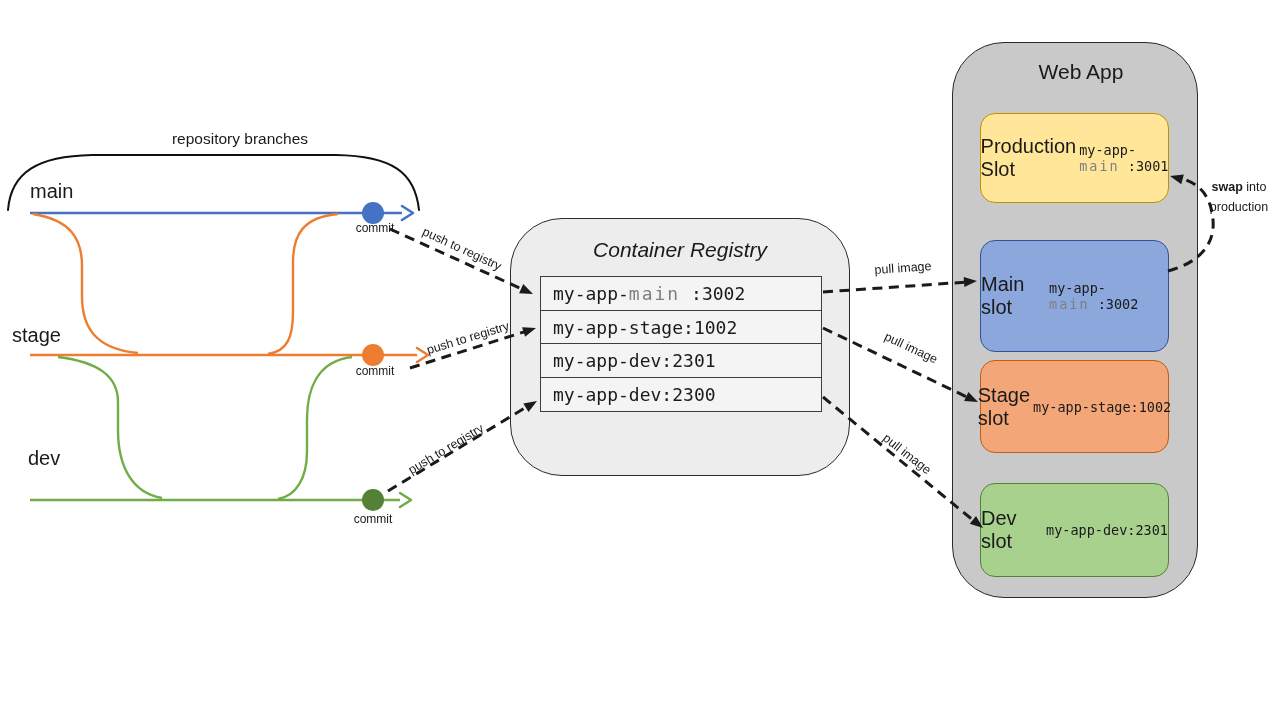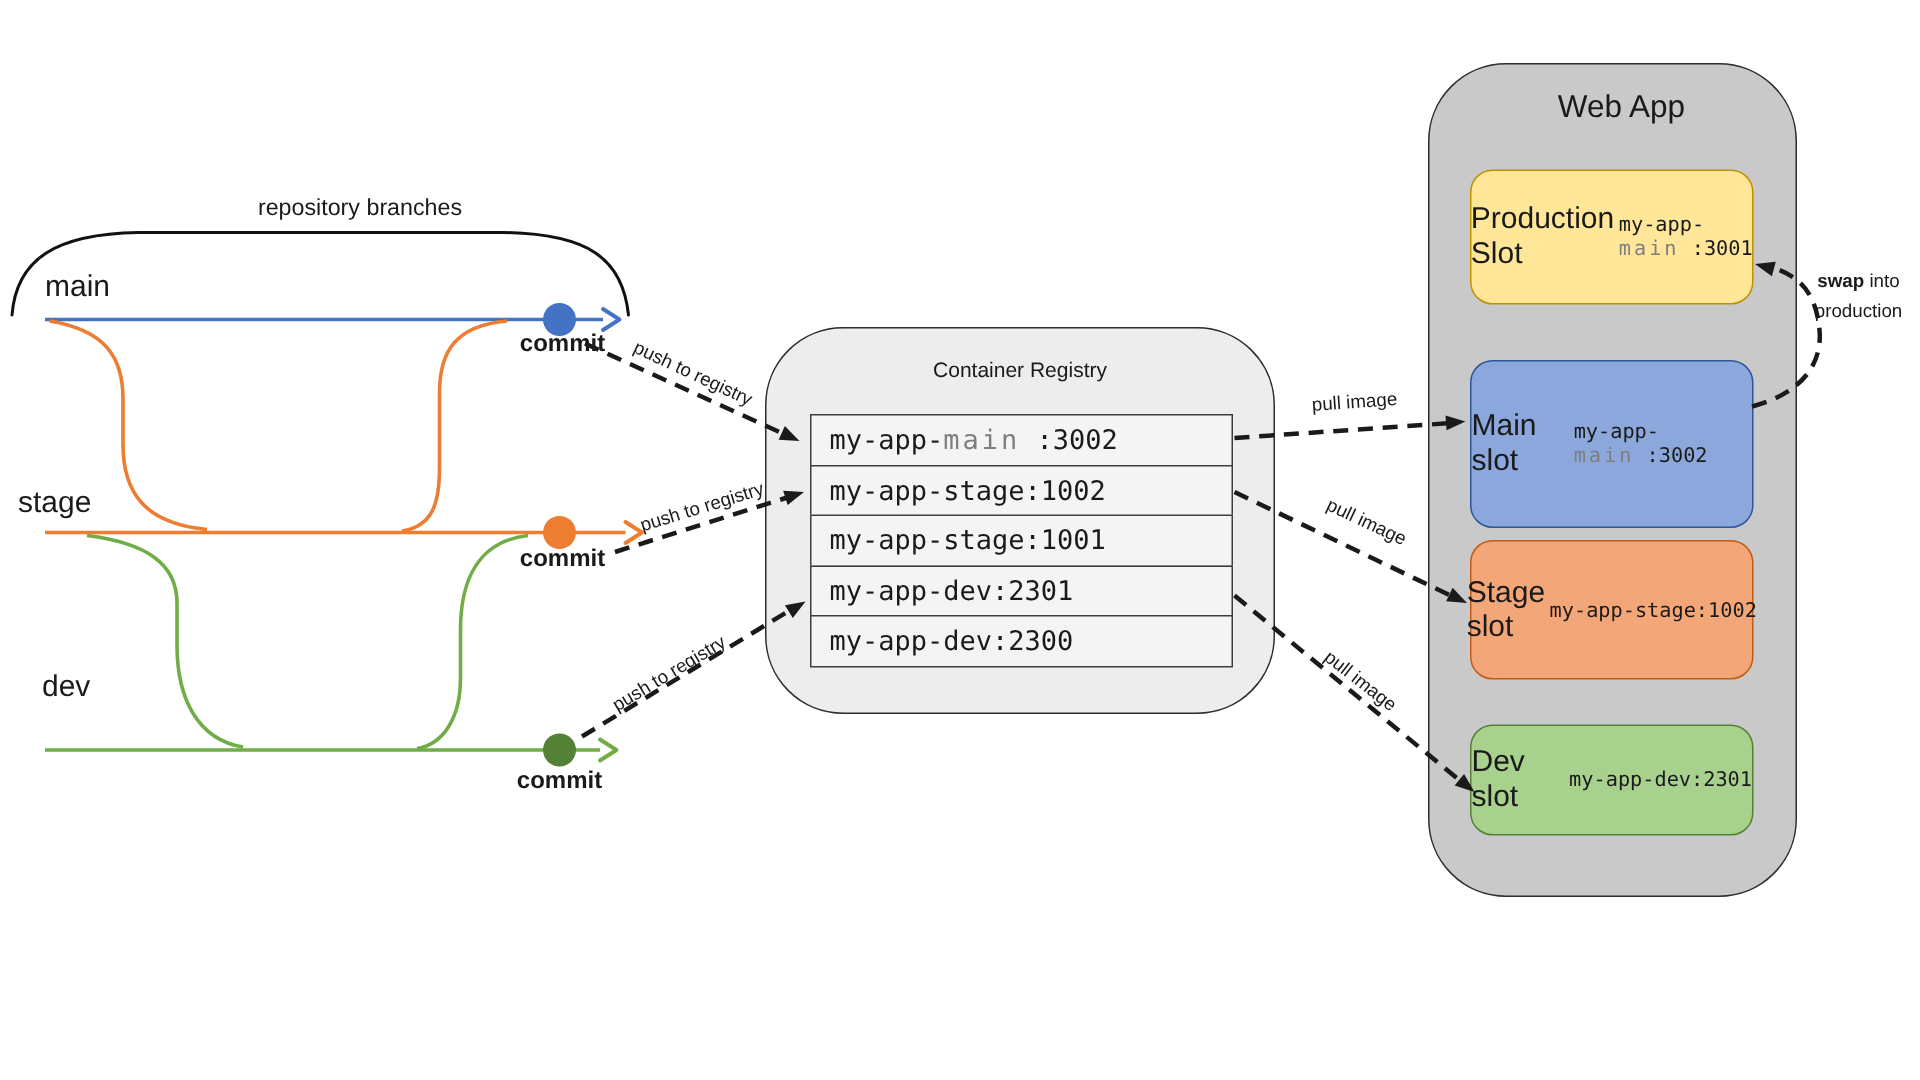--- a/index.html
+++ b/index.html
@@ -20,69 +20,66 @@
   .dot-green{fill:var(--dev-dot);}
 
   
   .dash{fill:none;stroke:#1a1a1a;stroke-width:3;stroke-dasharray:10 6.5;}
   .ah{fill:#1a1a1a;stroke:none;}
 
   
   .lbl{position:absolute;z-index:10;white-space:nowrap;}
   .brace-lbl{font-size:15.5px;width:210px;text-align:center;}
   .branch-name{font-size:20px;}
-  .commit-lbl{font-size:16px;width:70px;text-align:center;font-weight:bold;}
+  .commit-lbl{font-size:12px;width:70px;text-align:center;}
   .flow-lbl{font-size:12.5px;width:100px;text-align:center;transform-origin:center;}
   .swap-lbl{font-size:12.5px;width:84px;text-align:center;line-height:1.6;white-space:normal;}
   .swap-lbl b{font-weight:bold;}
 
   
   .registry{left:510px;top:218px;width:340px;height:258px;border-radius:52px;
             background:var(--registry-bg);border:1.6px solid #2b2b2b;z-index:1;box-sizing:border-box;}
-  .registry-title{left:510px;top:238px;width:340px;text-align:center;font-size:14px;z-index:2;}
+  .registry-title{left:510px;top:238px;width:340px;text-align:center;font-size:21px;z-index:2;font-style:italic;}
   .reg-table{left:540px;top:276px;width:282px;z-index:2;}
   .reg-row{box-sizing:border-box;height:35px;margin-top:-1.5px;border:1.5px solid #3d3d3d;
            background:var(--row-bg);display:flex;align-items:center;padding-left:12px;
            font-family:"DejaVu Sans Mono",monospace;font-size:18px;}
   .reg-row:first-child{margin-top:0;}
   .mono-pre,.mono-post{white-space:pre;}
   .mono-em{color:var(--em-gray);letter-spacing:2px;white-space:pre;}
 
   
   .webapp{left:952px;top:42px;width:246px;height:556px;border-radius:52px;
           background:var(--webapp-bg);border:1.6px solid #2b2b2b;z-index:1;box-sizing:border-box;}
   .webapp-title{left:958px;top:60px;width:246px;text-align:center;font-size:21px;z-index:2;}
   .slot{left:980px;width:189px;border-radius:15px;z-index:2;box-sizing:border-box;
         display:flex;flex-direction:row;align-items:center;justify-content:center;gap:3px;}
   .slot-title{font-size:20px;}
   .slot-sub{font-family:"DejaVu Sans Mono",monospace;font-size:13.5px;}
   .slot-prod{top:113px;height:90px;background:var(--slot-yellow);border:1.8px solid var(--slot-yellow-border);}
   .slot-main{top:240px;height:112px;background:var(--slot-blue);border:1.8px solid var(--slot-blue-border);}
   .slot-stage{top:360px;height:93px;background:var(--slot-orange);border:1.8px solid var(--slot-orange-border);}
-  .slot-dev{top:483px;height:74px;background:var(--slot-green);border:1.8px solid var(--slot-green-border);}
+  .slot-dev{top:483px;height:94px;background:var(--slot-green);border:1.8px solid var(--slot-green-border);}
 </style>
 </head>
 <body>
 
 <div class="canvas">
 
   <div class="abs registry"></div>
   <div class="abs lbl registry-title">Container Registry</div>
 
   <div class="abs reg-table">
     <div class="reg-row">
         <span class="mono-pre">my-app-</span>
         <span class="mono-em">main</span>
         <span class="mono-post"> :3002</span>
       </div>
     <div class="reg-row">
         <span class="mono-pre">my-app-stage:1002</span>
-      </div>
-    <div class="reg-row">
-        <span class="mono-pre">my-app-stage:1001</span>
       </div>
     <div class="reg-row">
         <span class="mono-pre">my-app-dev:2301</span>
       </div>
     <div class="reg-row">
         <span class="mono-pre">my-app-dev:2300</span>
       </div>
   </div>
 
   <div class="abs webapp"></div>

